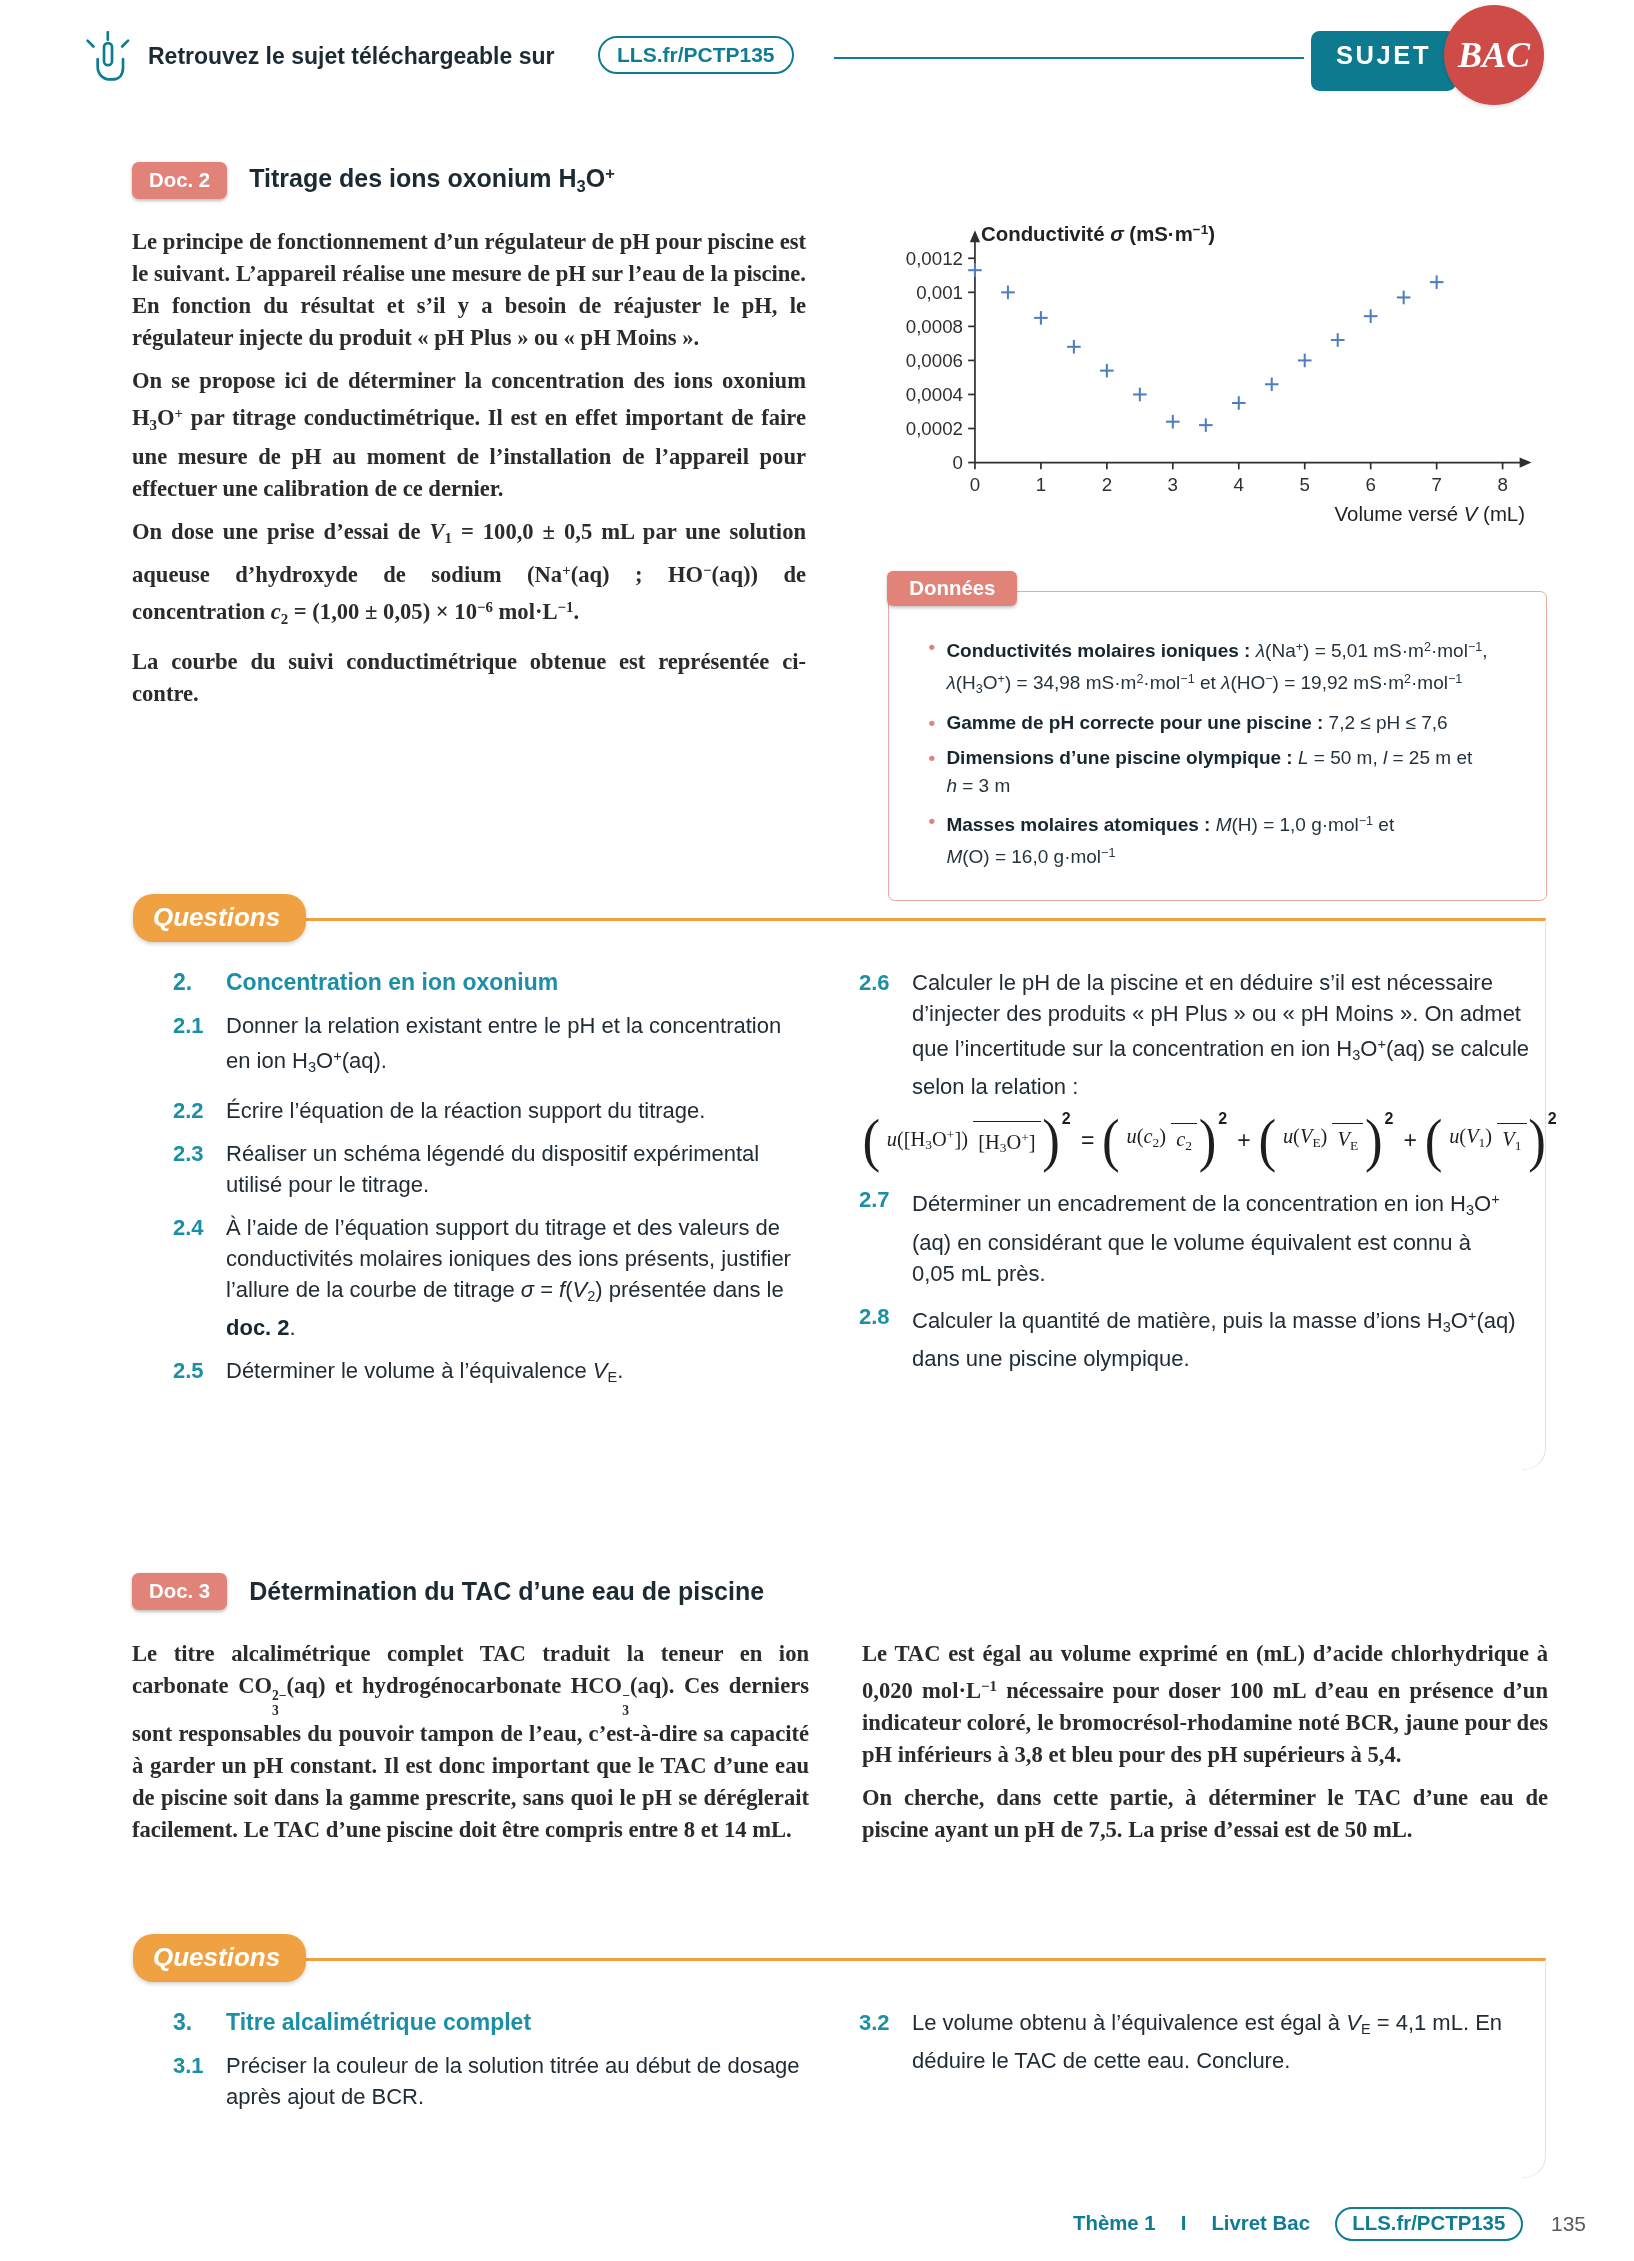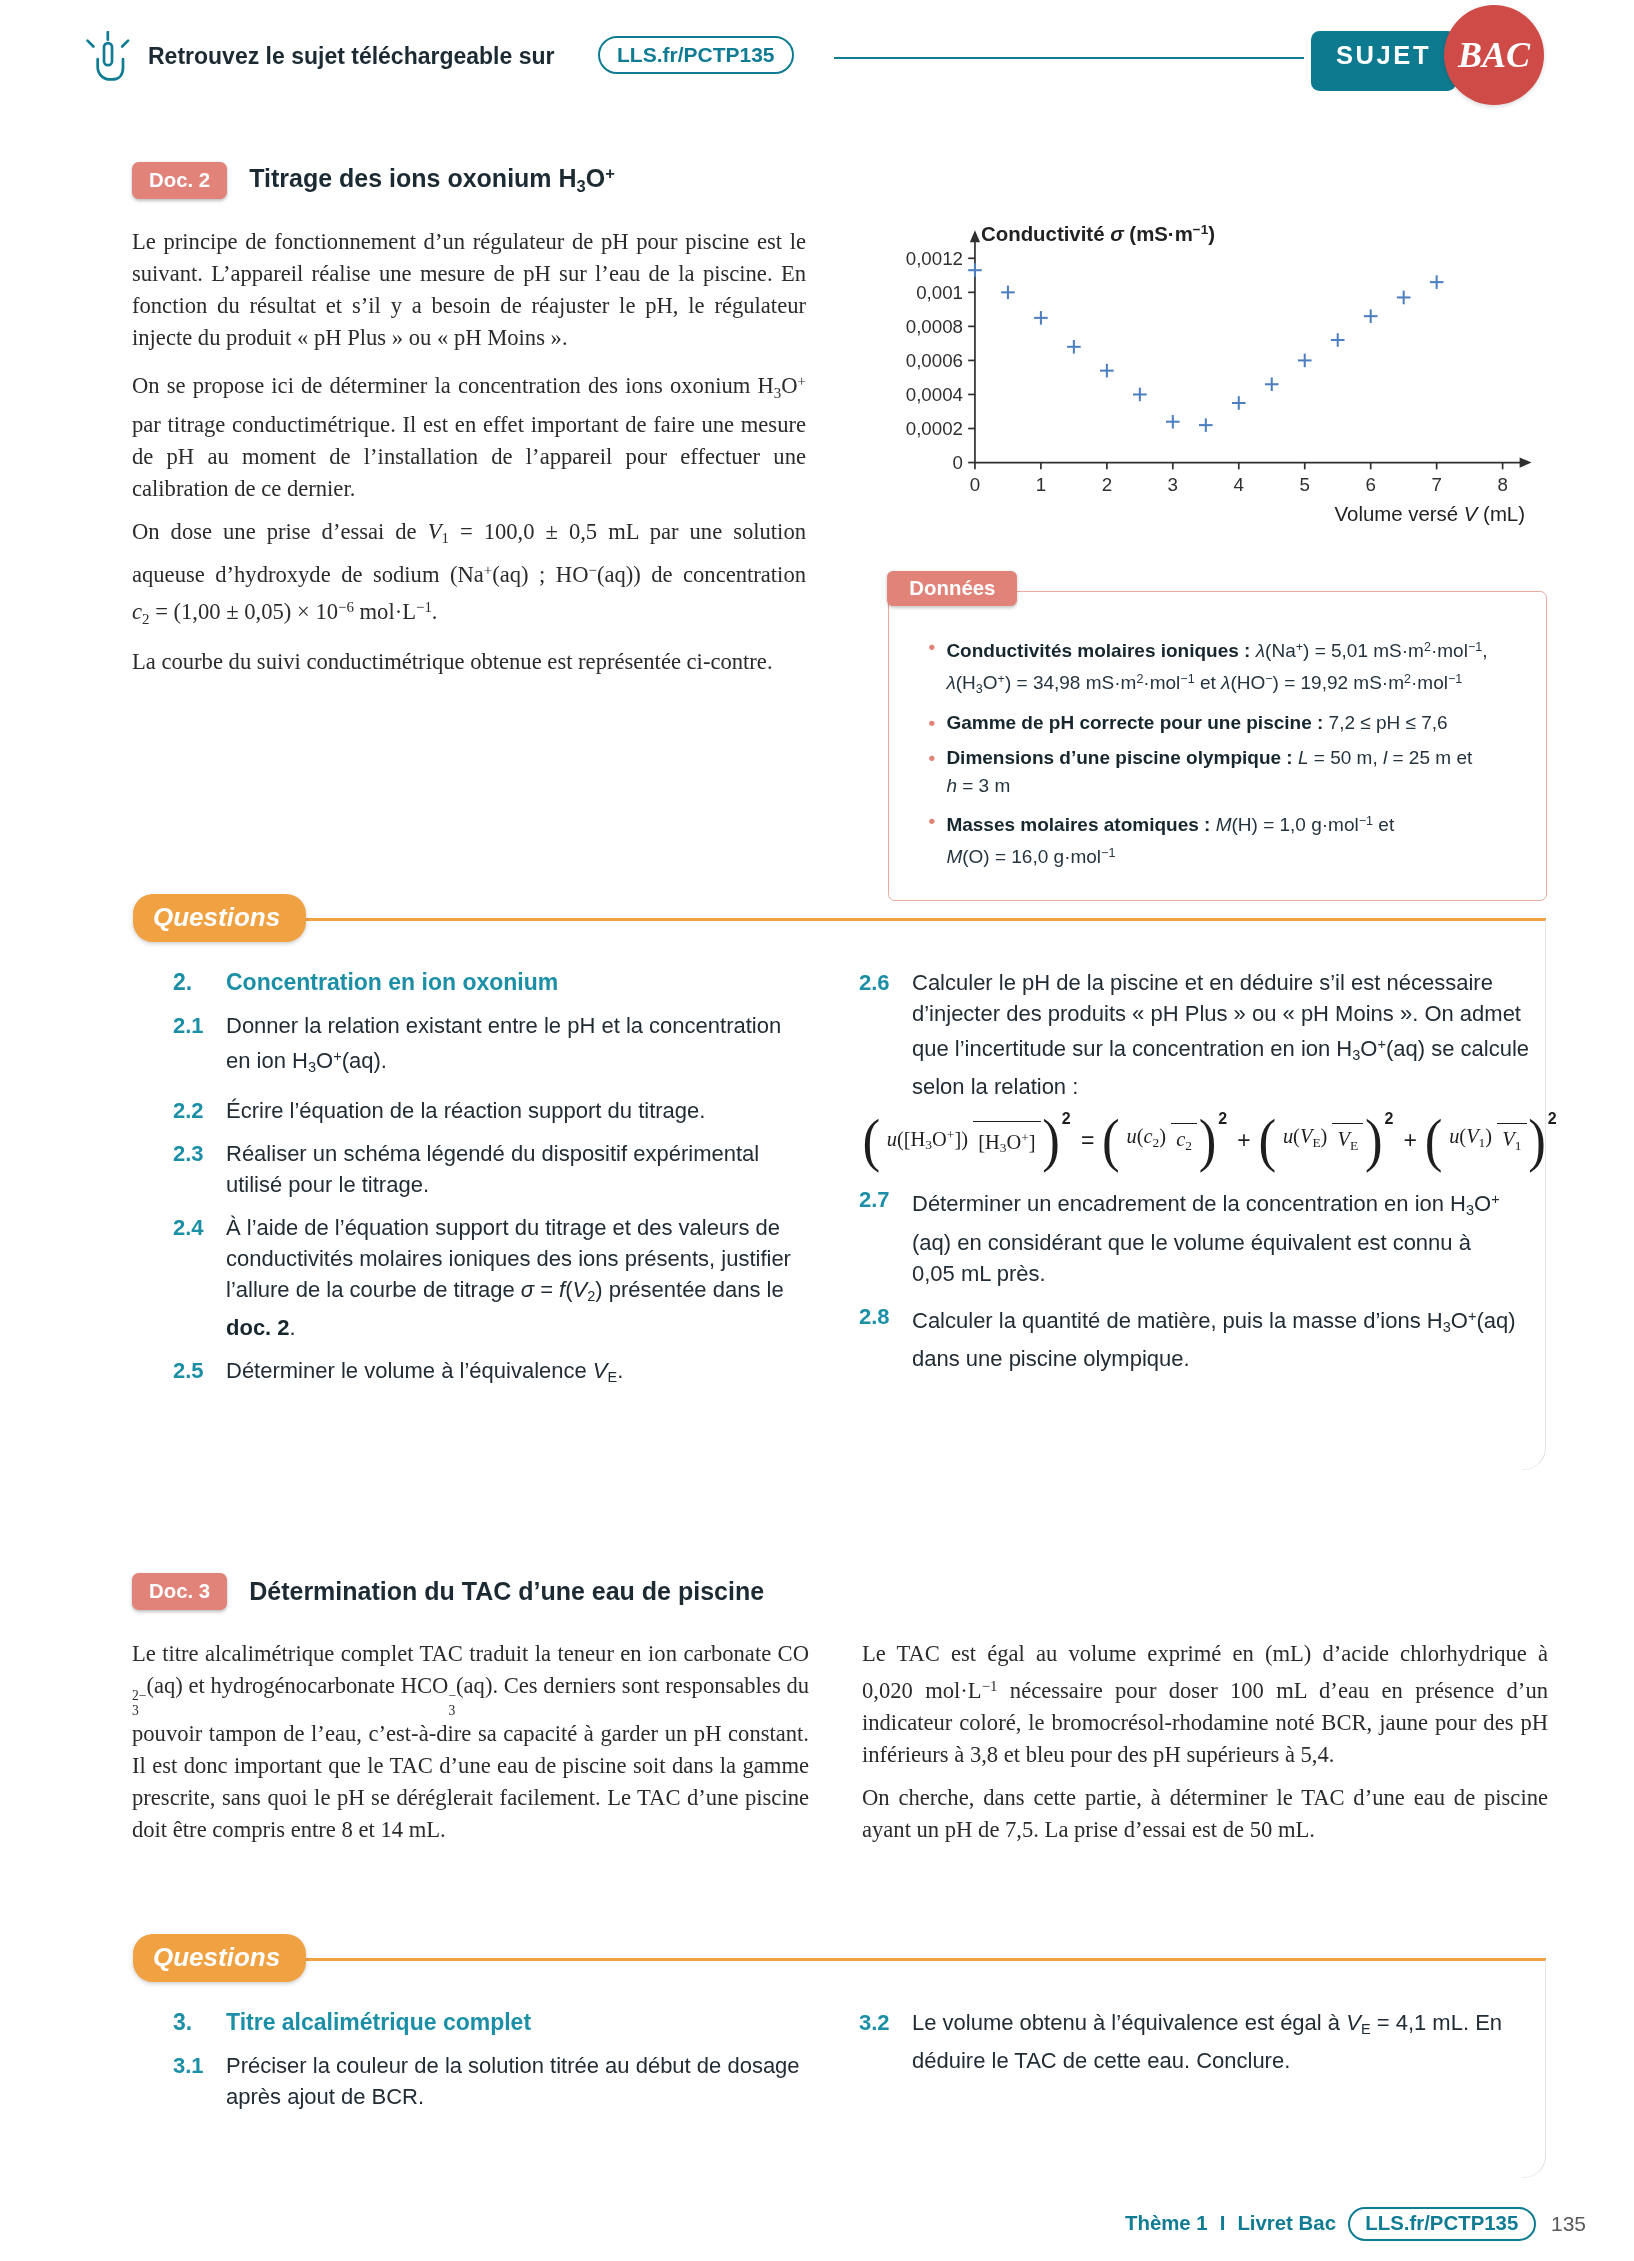--- a/index.html
+++ b/index.html
@@ -28,21 +28,21 @@
   .bac-circle span { color:#fff; font-family:"Liberation Serif", serif; font-style:italic;
                      font-weight:bold; font-size:36px; }
 
   
   .doc-head { position:absolute; left:132px; display:flex; align-items:center; gap:22px; }
   .doc-badge { background:#e2837a; color:#fff; font-weight:bold; font-size:20.4px; padding:6.8px 17px;
                border-radius:6.8px; box-shadow:0 1.7px 3.4px rgba(0,0,0,.25); }
   .doc-title { font-weight:bold; font-size:25px; color:#1c2b33; }
 
   
-  .serif-col { position:absolute; }
+  .serif-col { position:absolute;font-weight:bold; }
   .serif-col p { font-family:"Liberation Serif", serif; font-size:22.6px; line-height:32px;
                  color:#2b2b2b; text-align:justify; margin:0 0 11px 0; }
 
   
   .chart { position:absolute; left:881px; top:220px; width:673px; height:320px; }
   .chart-title { position:absolute; left:100px; top:1.7px; font-weight:bold; font-size:20.4px; color:#222; }
   .chart-xlabel { position:absolute; top:283px; right:29px; font-weight:normal; font-size:20.4px; color:#222; }
   .chart svg { position:absolute; left:0; top:0; }
 
   
@@ -79,21 +79,21 @@
              font-family:"Liberation Serif", serif; color:#1e1e1e; }
   .frac { display:inline-flex; flex-direction:row; align-items:center; margin:0 1.7px; }
   .fnum { font-size:20.4px; line-height:25.5px; padding:0 5.1px 1.7px; white-space:nowrap; }
   .fden { font-size:20.4px; line-height:25.5px; border-top:1.7px solid #1e1e1e; padding:2.6px 5.1px 0; white-space:nowrap; }
   .paren { font-size:53px; line-height:1; transform:scaleY(1.12); font-family:"Liberation Serif", serif; color:#1e1e1e; }
   .pow { font-size:16px; font-family:"Liberation Sans", sans-serif; transform:translateY(-22px);
          display:inline-block; margin:0 2.6px 0 1.7px; font-weight:bold; }
   .fop { font-size:23px; margin:0 7.7px; font-family:"Liberation Sans", sans-serif; }
 
   
-  .footer { position:absolute; right:49px; top:2207px; display:flex; align-items:center; gap:12px; }
+  .footer { position:absolute; right:49px; top:2207px; display:flex; align-items:center; gap:25px; }
   .f-theme { font-size:20.4px; color:#0f7c94; font-weight:bold; }
   .f-sep   { font-size:20.4px; color:#0f7c94; font-weight:bold; }
   .f-book  { font-size:20.4px; color:#0f7c94; font-weight:bold; }
   .f-badge { border:2.6px solid #0f7c94; border-radius:19px; padding:3.4px 15.3px; color:#0f7c94;
              font-weight:bold; font-size:20.4px; }
   .f-page  { color:#5a5a5a; font-size:21px; margin-left:3.4px; }
 </style>
 </head>
 <body>
 

